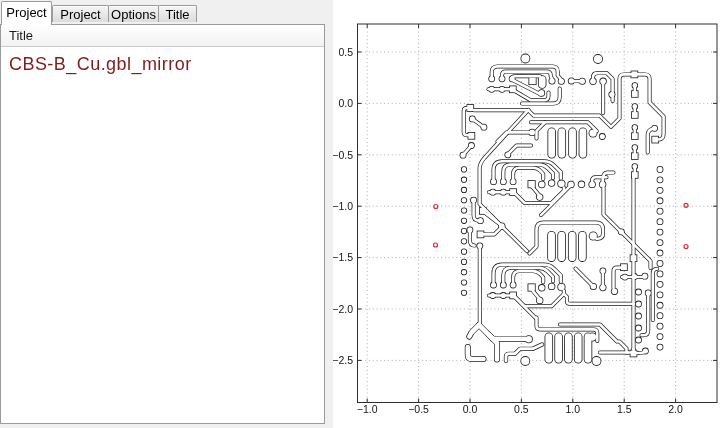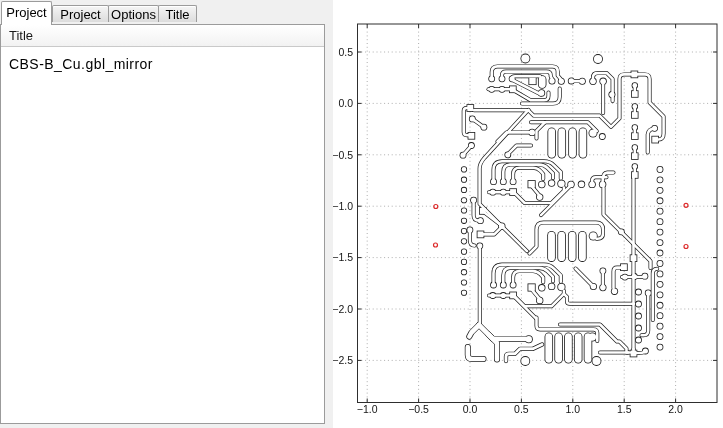--- a/index.html
+++ b/index.html
@@ -4,21 +4,21 @@
 body{position:relative;font-family:"Liberation Sans",sans-serif}
 .tab{position:absolute;box-sizing:border-box;border:1px solid #9b9b9b;border-bottom:none;
  font-size:13px;color:#000;text-align:center;border-top-left-radius:2px;border-top-right-radius:2px}
 .tab.inactive{top:5px;height:17px;line-height:17px;background:linear-gradient(#f5f5f5,#dcdcdc);box-shadow:inset 0 1px 0 #fff}
 .tab.active{top:1px;height:24px;line-height:21px;background:#fff;z-index:3}
 .pane{position:absolute;left:0;top:24px;width:325px;height:400px;box-sizing:border-box;
  border:1px solid #9b9b9b;background:#fff}
 .hdr{position:absolute;left:0;top:0;width:100%;height:22px;box-sizing:border-box;
  background:linear-gradient(#ffffff,#f2f2f2);border-bottom:1px solid #c9c9c9;
  font-size:13px;color:#1a1a1a;line-height:21px;padding-left:8px}
-.item{position:absolute;left:0;width:100%;height:21px;font-size:14px;color:#000000;
+.item{position:absolute;left:0;width:100%;height:21px;font-size:18px;color:#7f1d1d;
  line-height:21px;padding-left:8px;box-sizing:border-box}
 </style></head><body>
 <svg width="723" height="428" viewBox="0 0 723 428" style="position:absolute;left:0;top:0">
     <rect x="333" y="0" width="390" height="428" fill="#ffffff"></rect>
     <g stroke="#aeaeae" stroke-width="1" stroke-dasharray="1 2.8">
       <line x1="367.2" y1="24.0" x2="367.2" y2="402.5"></line>
       <line x1="418.59999999999997" y1="24.0" x2="418.59999999999997" y2="402.5"></line>
       <line x1="470.0" y1="24.0" x2="470.0" y2="402.5"></line>
       <line x1="521.4" y1="24.0" x2="521.4" y2="402.5"></line>
       <line x1="572.8" y1="24.0" x2="572.8" y2="402.5"></line>

